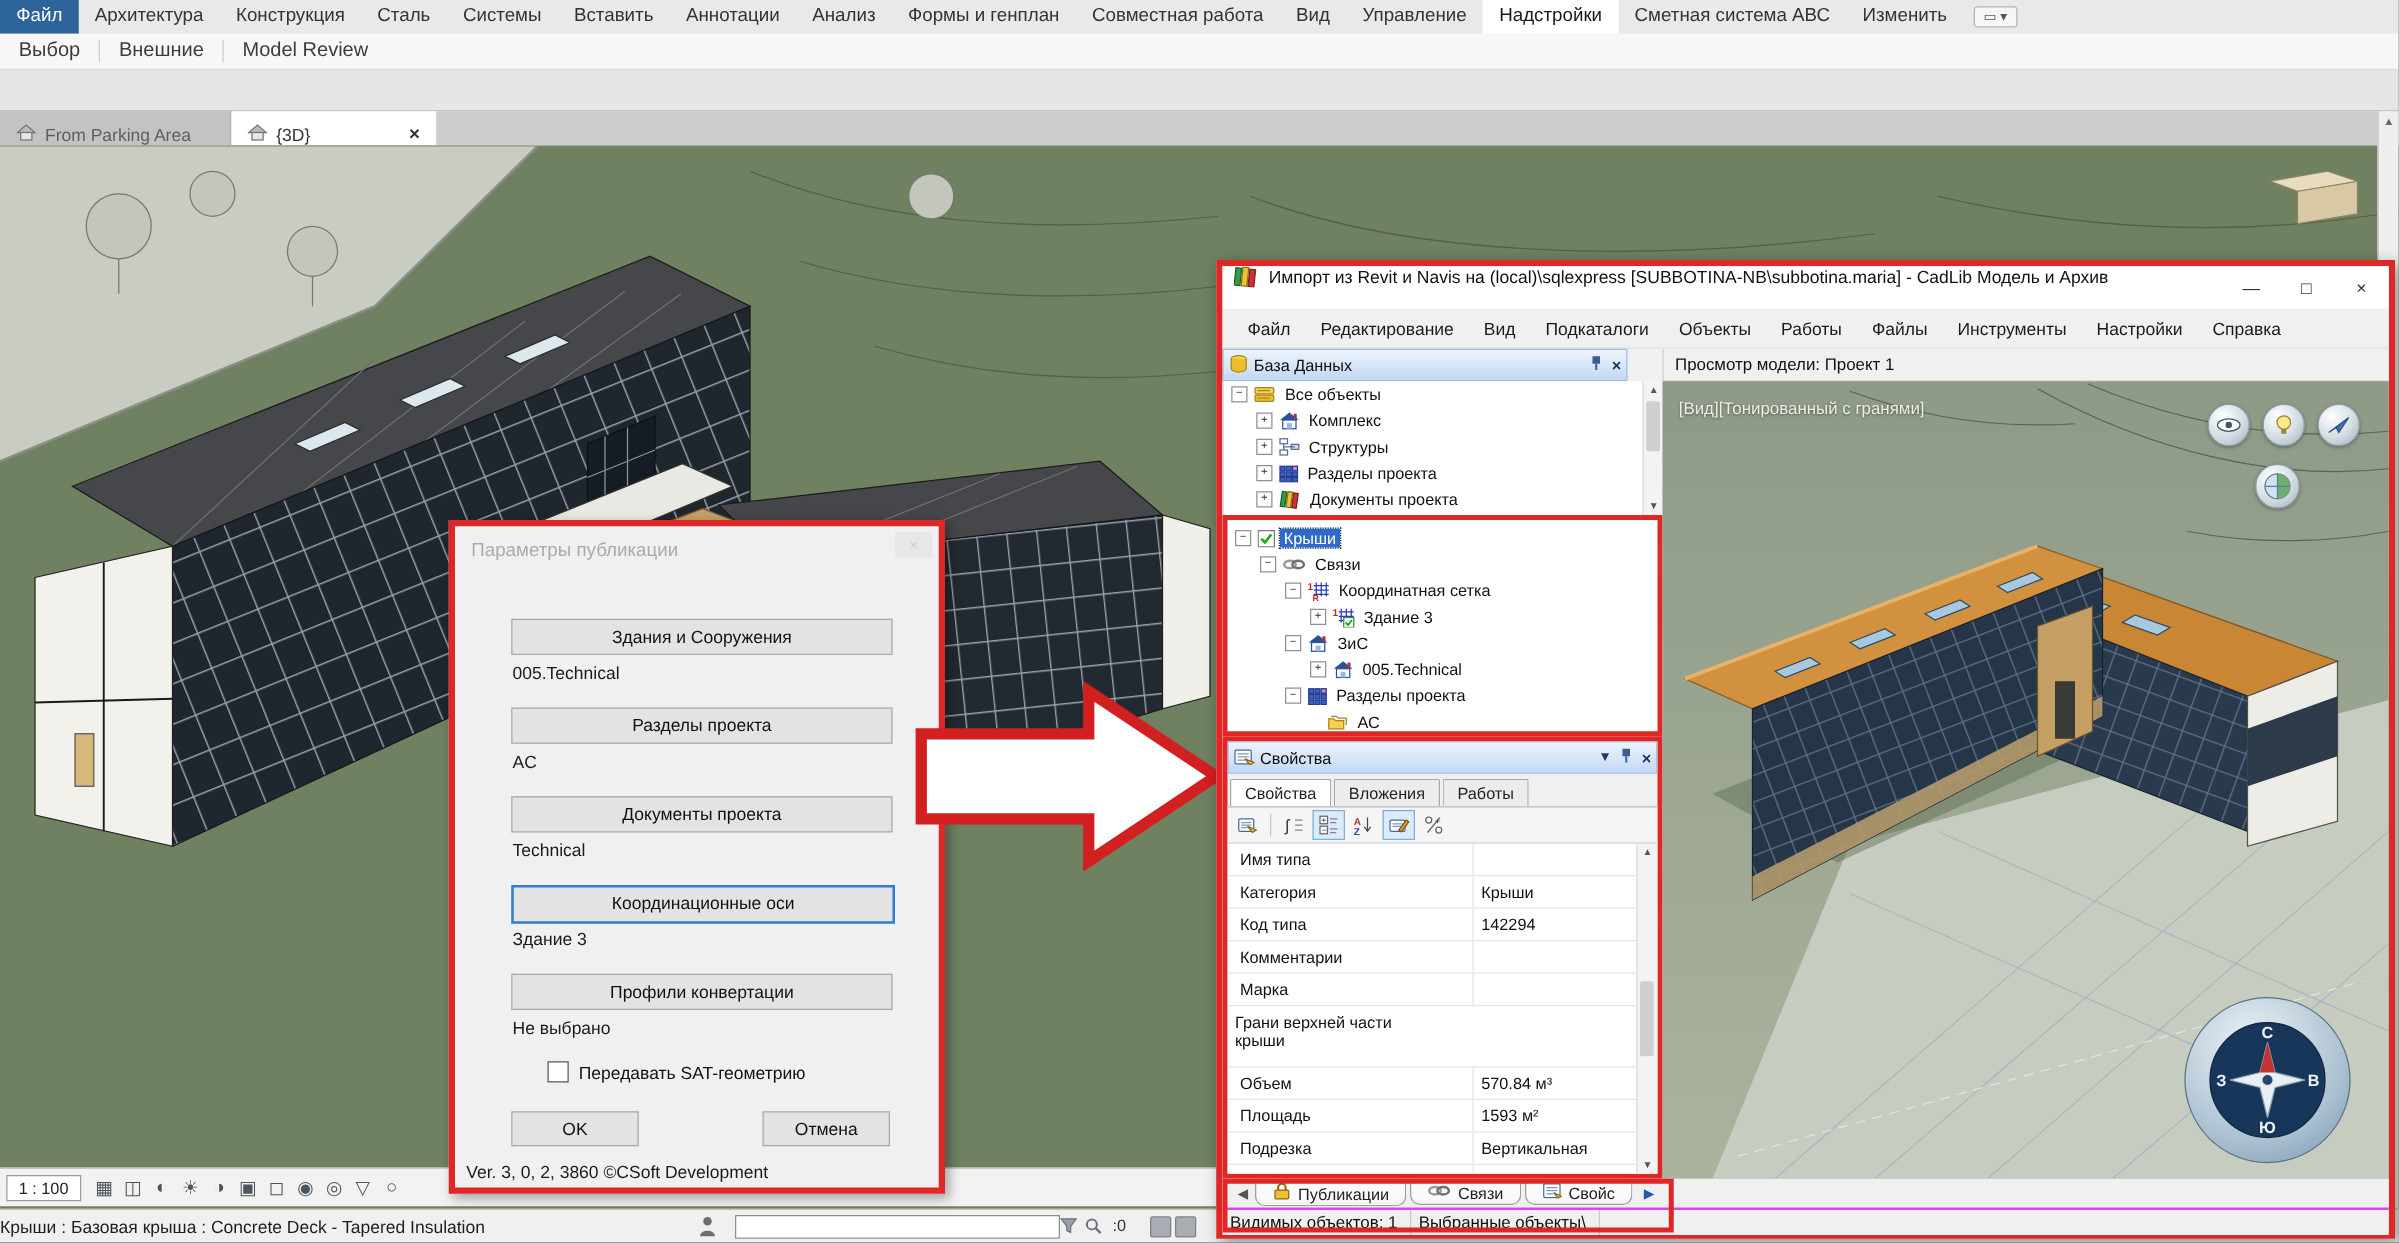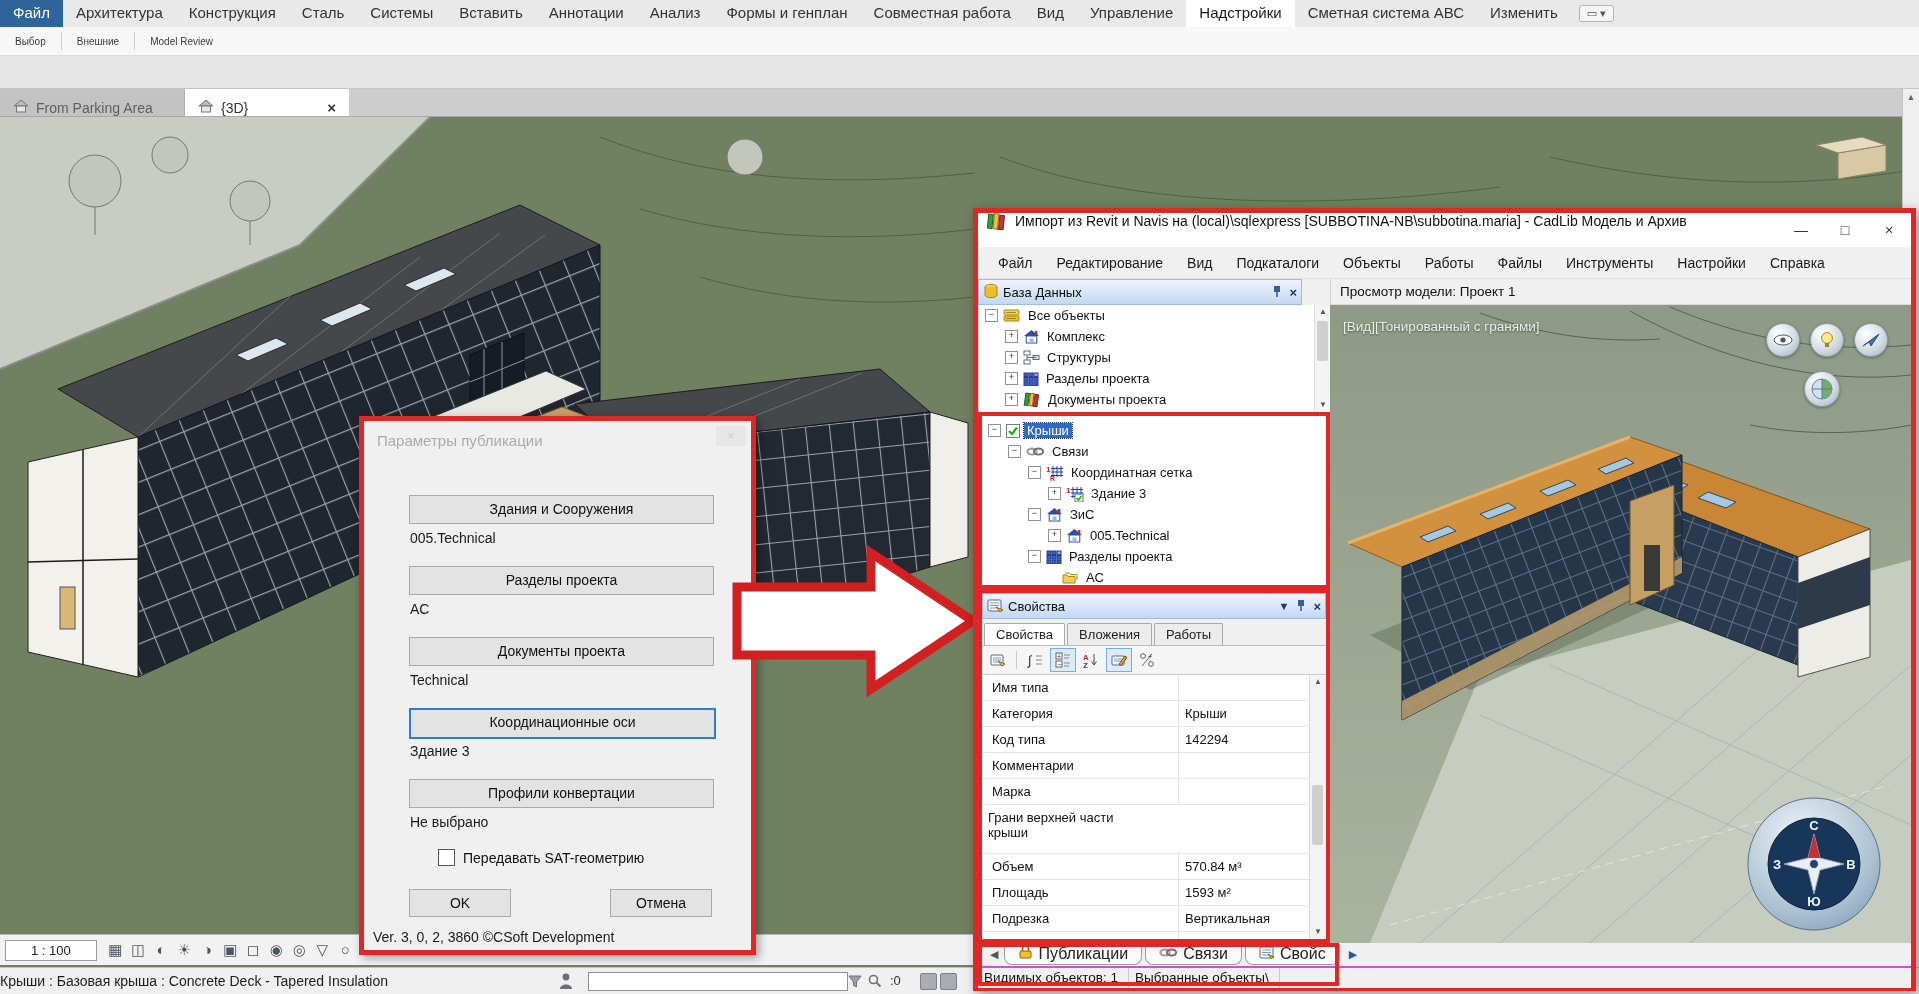--- a/index.html
+++ b/index.html
@@ -7,37 +7,37 @@
         font-family:"Liberation Sans","DejaVu Sans",sans-serif;-webkit-font-smoothing:antialiased;}
   .abs{position:absolute;}
   
   .ribbon{position:absolute;left:0;top:0;right:0;height:27px;background:#e9e9e9;display:flex;align-items:stretch;}
   .rtab{padding:4px 13px 0 13px;font-size:15px;color:#333;white-space:nowrap;cursor:default;}
   .rtab.file{background:#2d6499;color:#fff;}
   .rtab.active{background:#fff;color:#1a1a1a;}
   .ribbon-toggle{align-self:center;margin-left:8px;display:flex;align-items:center;gap:3px;border:1px solid #b5b5b5;
         background:#f6f6f6;border-radius:3px;padding:1px 7px;font-size:11px;color:#555;}
   .panelrow{position:absolute;top:27px;left:0;right:0;height:28px;background:#f7f7f7;border-bottom:1px solid #dcdcdc;
-        display:flex;align-items:center;font-size:10px;color:#3c3c3c;}
+        display:flex;align-items:center;font-size:16px;color:#3c3c3c;}
   .panelrow .pl{padding:0 15px;}
   .panelrow .psep{width:1px;height:18px;background:#cfcfcf;}
   .ribbonempty{position:absolute;top:56px;left:0;right:0;height:32px;background:#e6e6e6;border-bottom:1px solid #c6c6c6;}
   
   .viewtabs{position:absolute;top:89px;left:0;right:0;height:27px;background:#cdcdcd;display:flex;align-items:stretch;}
   .vtab{display:flex;align-items:flex-end;gap:7px;padding:0 13px;font-size:14px;}
   .vtab.inactive{background:#c3c3c3;color:#5f5f5f;border-right:1px solid #b0b0b0;width:158px;}
   .vtab.active{background:#fff;color:#333;width:138px;}
   .vtab .vclose{margin-left:auto;color:#333;font-size:15px;font-weight:bold;}
   
   .canvas{position:absolute;top:116px;left:0;width:1919px;height:851px;background:#6f8160;border-top:1px solid #a8a8a8;z-index:0;}
   .rvscroll{position:absolute;right:0;top:89px;width:16px;height:878px;background:#efefef;border-left:1px solid #c5c5c5;z-index:1;
         font-size:9px;color:#666;text-align:center;line-height:16px;}
   .viewbar{position:absolute;left:0;top:934px;width:973px;height:30px;background:#f2f2f2;border-top:1px solid #b9b9b9;
         display:flex;align-items:center;z-index:2;}
-  .scalebox{border:1px solid #9a9a9a;background:#fff;padding:2px 25px;margin:0 7px 0 5px;font-size:13px;color:#222;}
+  .scalebox{border:1px solid #9a9a9a;background:#fff;padding:2px 9px;margin:0 7px 0 5px;font-size:13px;color:#222;}
   .vbicon{width:23px;text-align:center;font-size:15px;color:#4c5660;}
   
   .statusbar{position:absolute;left:0;top:967px;width:1919px;height:27px;background:#f0f0f0;border-top:1px solid #c4c4c4;z-index:2;}
   .seltext{position:absolute;left:0;top:5px;font-size:14px;color:#1d1d1d;}
   .sb-input{position:absolute;left:588px;top:4px;width:250px;height:17px;background:#fff;border:1px solid #8f8f8f;font-size:12px;padding:0 4px;}
   .sb-counter{position:absolute;left:890px;top:5px;font-size:13px;color:#333;}
   .sb-sq{position:absolute;top:5px;width:15px;height:15px;background:#a9adb3;border:1px solid #7e8288;border-radius:2px;}
   
   .dialog{position:absolute;left:359px;top:416px;width:387px;height:529px;background:#f0f0f0;border:5px solid #e02727;
         box-shadow:3px 3px 9px rgba(0,0,0,.35);z-index:5;}
@@ -94,21 +94,21 @@
   .tbi{width:24px;height:22px;display:flex;align-items:center;justify-content:center;}
   .tbi.boxed{border:1px solid #7aaede;background:#dcebf8;}
   .tbsep{width:1px;height:18px;background:#c9c9c9;margin:0 3px;}
   .pgrid{position:absolute;left:0;top:82px;width:344px;height:264px;background:#fff;overflow:hidden;}
   .prow{display:flex;border-bottom:1px solid #e4e4e4;}
   .pkey{width:182px;padding:5px 4px 5px 10px;border-right:1px solid #e4e4e4;font-size:13px;color:#111;flex:none;
         white-space:nowrap;overflow:hidden;}
   .pval{width:128px;padding:5px 6px;font-size:13px;color:#111;}
   
   .btabs{position:absolute;left:0;top:730px;width:933px;height:23px;background:#f0f0f0;display:flex;align-items:center;padding-left:6px;box-sizing:border-box;}
-  .btab{display:flex;align-items:flex-end;gap:5px;font-size:16px;color:#222;background:#fafafa;border:1px solid #9c9c9c;border-top:none;
+  .btab{display:flex;align-items:flex-end;gap:5px;font-size:13px;color:#222;background:#fafafa;border:1px solid #9c9c9c;border-top:none;
         border-radius:0 0 8px 8px;padding:1px 13px;margin-right:3px;}
   .barr{font-size:11px;color:#2458a8;padding:0 6px;}
   .statusrow{position:absolute;left:0;top:753px;width:933px;height:20px;background:#f0f0f0;border-top:2px solid #d946ef;display:flex;}
   .scell{font-size:13.5px;color:#111;padding:2px 10px 0 6px;border-right:1px solid #c9c9c9;white-space:nowrap;}
   .bottombox{position:absolute;left:0;top:730px;width:353px;height:35px;border:4px solid #e02727;pointer-events:none;z-index:5;}
   
   .viewerhdr{position:absolute;left:352px;top:66px;width:581px;height:26px;background:#f0f0f0;border-left:1px solid #d0d0d0;
         border-bottom:1px solid #d9d9d9;font-size:13.5px;color:#111;padding:5px 0 0 9px;box-sizing:border-box;}
   .viewport{position:absolute;left:352px;top:92px;width:581px;height:638px;overflow:hidden;background:#97a28d;}
   .overlaytxt{position:absolute;left:13px;top:14px;font-size:13.5px;color:#ededea;text-shadow:0 1px 2px rgba(20,30,20,.55);}

